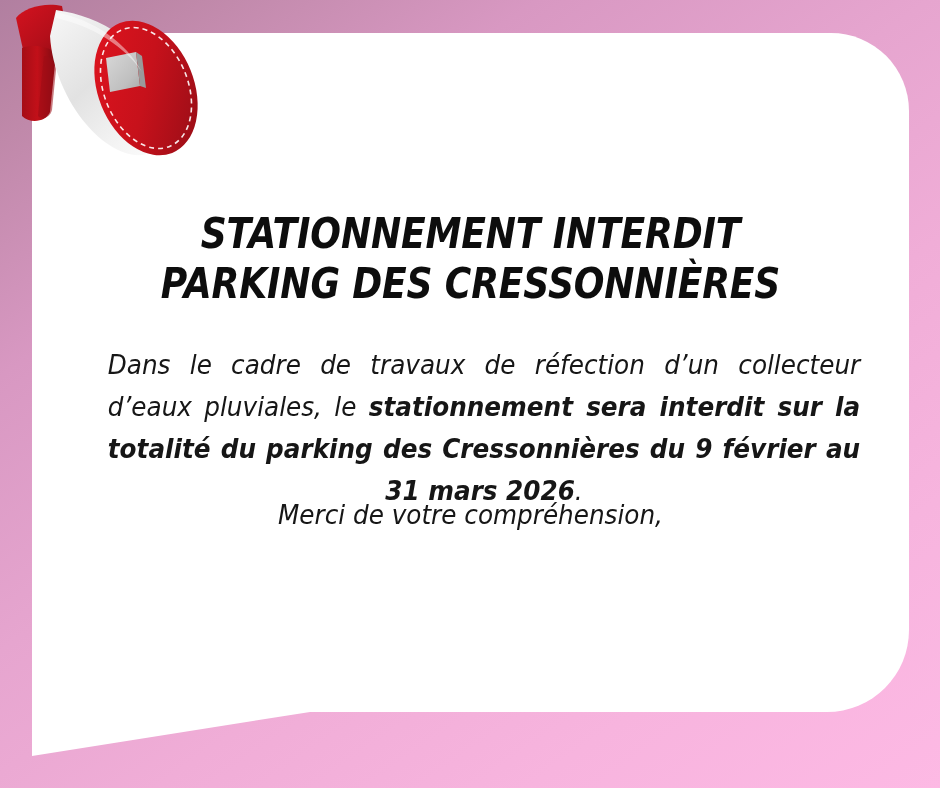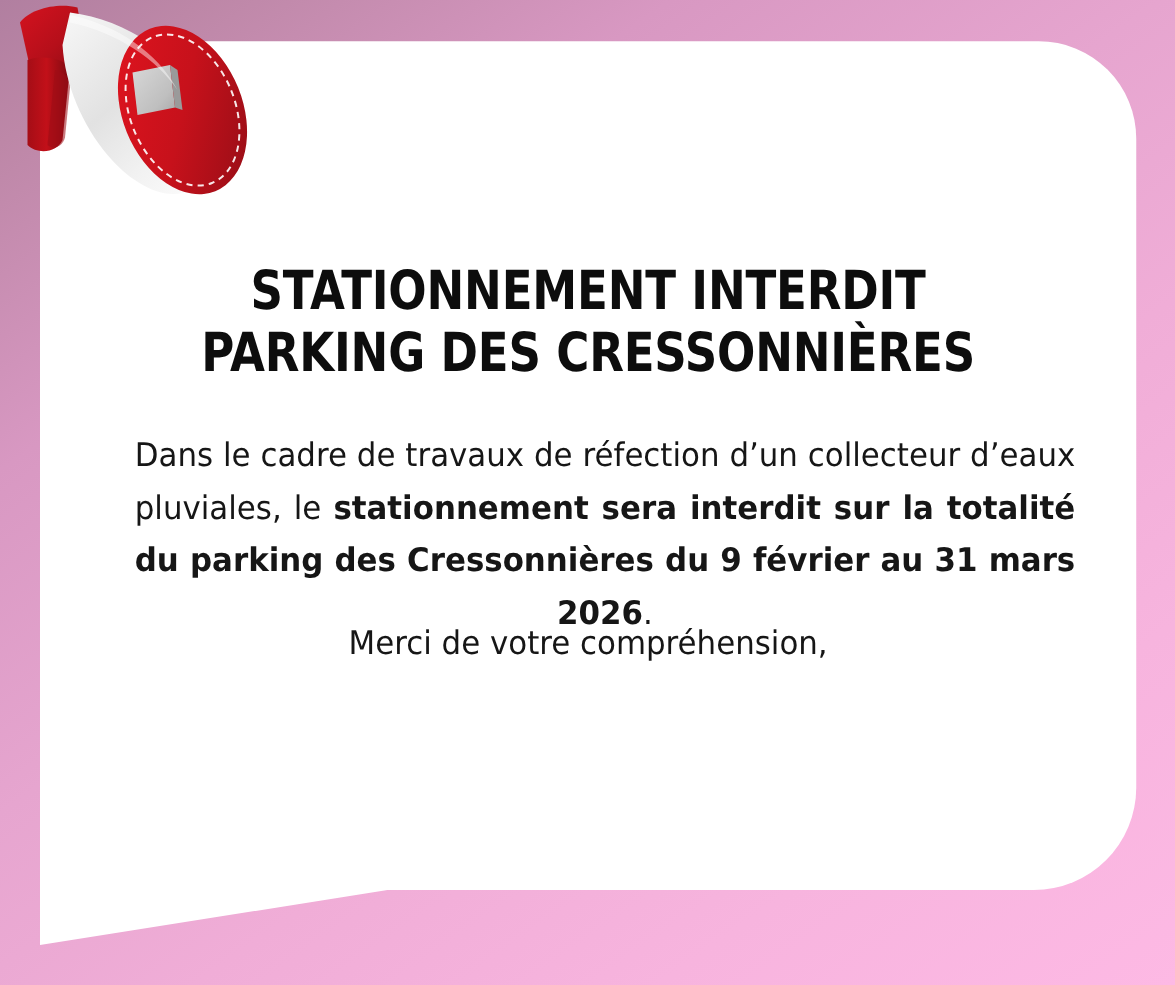--- a/index.html
+++ b/index.html
@@ -22,20 +22,21 @@
     overflow: hidden;
     background:
       linear-gradient(145deg,
         #b17fa0 0%,
         #bd87a7 8%,
         #d898c2 26%,
         #e6a5cf 45%,
         #f0add7 62%,
         #f7b4de 80%,
         #fdb9e4 100%);
+    font-style: italic;
   }
 
   
   .card {
     position: absolute;
     left: 32px;
     top: 33px;
     width: 877px;
     height: 679px;
     background: #ffffff;

